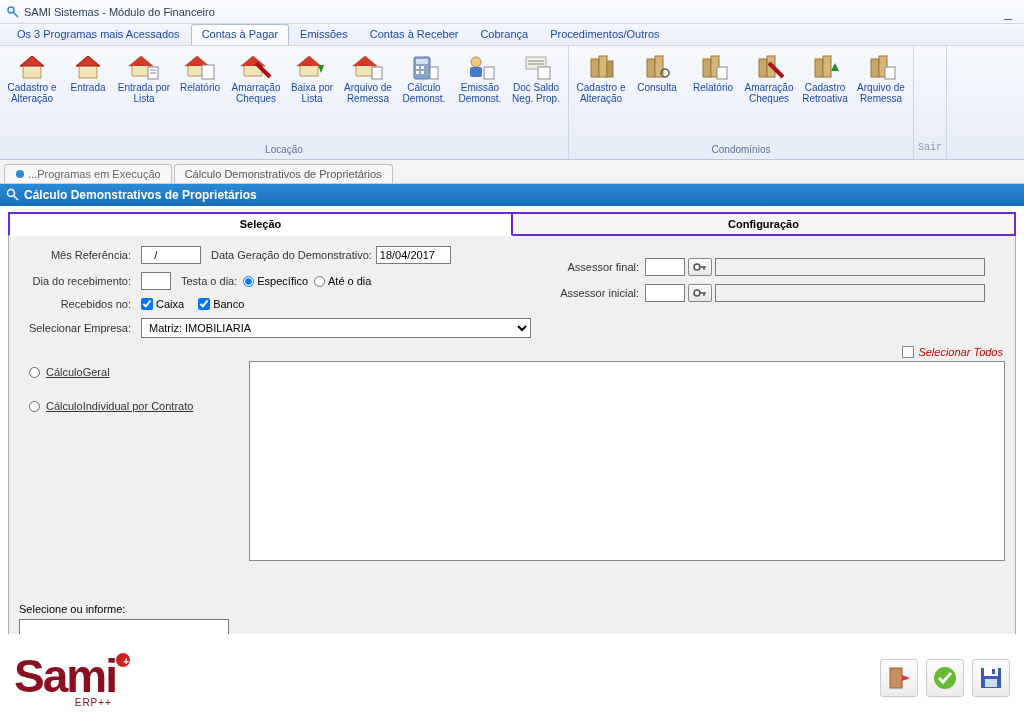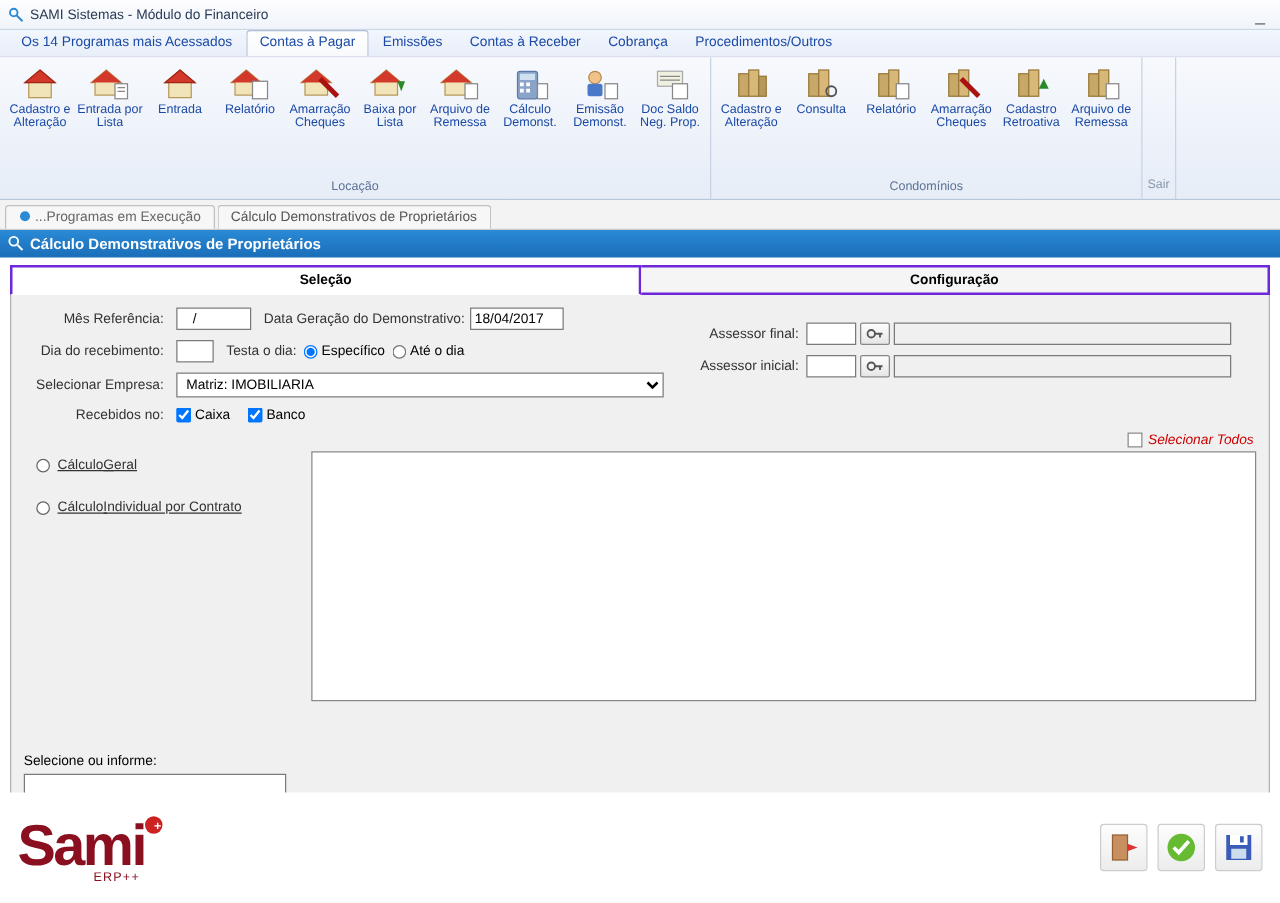--- a/index.html
+++ b/index.html
@@ -19,21 +19,21 @@
 
 .ribbon { height: 114px; background: linear-gradient(#f7f9fd,#e6edf7); border-bottom: 1px solid #b8c7de; display:flex; }
 .ribbon-group { border-right: 1px solid #c8d3e4; padding: 4px 4px 2px; display:flex; flex-direction:column; }
 .ribbon-group .items { display:flex; }
 .ribbon-group .caption { text-align:center; font-size:10px; color:#5b7296; margin-top:auto; padding-bottom:2px;}
 .rb { width: 56px; display:flex; flex-direction:column; align-items:center; padding:2px 1px; cursor:pointer; border-radius:3px;}
 .rb .ico { width:34px; height:30px; display:flex;align-items:center;justify-content:center;}
 .rb .lbl { font-size:10px; color:#1b4aa6; text-align:center; line-height:1.1; }
 .rb.exit .lbl { color:#1b4aa6;}
 .ribbon-group.sair { padding:4px;}
-.ribbon-group.sair .caption{color:#8899aa;}
+.ribbon-group.sair .caption{color:#8899aa;font-family:Liberation Mono, monospace;}
 
 
 .house svg, .cond svg { display:block;}
 
 
 .subtabs { height: 24px; background:#f3f3f3; border-bottom:1px solid #ccc; display:flex; align-items:flex-end; padding-left:4px; gap:2px;}
 .subtab { font-size:11px; color:#555; padding:3px 10px; border:1px solid #c0c0c0; border-bottom:none; background:#f7f7f7; border-radius:3px 3px 0 0; cursor:pointer;}
 .subtab.inactive{ color:#666;}
 .subtab .dot{display:inline-block;width:10px;height:10px;margin-right:3px;vertical-align:-1px;}
 
@@ -92,21 +92,21 @@
     <svg width="14" height="14">
         <circle cx="5" cy="5" r="3" fill="none" stroke="#2a8ad6" stroke-width="1.5"></circle>
         <line x1="7" y1="7" x2="12" y2="12" stroke="#2a8ad6" stroke-width="1.5"></line>
       </svg>
   </span>
   <span class="title">SAMI Sistemas - Módulo do Financeiro</span>
   <span class="min">_</span>
 </div>
 
 <div class="menu-row">
-  <div class="menu-tab">Os 14 Programas mais Acessados</div>
+  <div class="menu-tab">Os 3 Programas mais Acessados</div>
   <div class="menu-tab active">Contas à Pagar</div>
   <div class="menu-tab">Emissões</div>
   <div class="menu-tab">Contas à Receber</div>
   <div class="menu-tab">Cobrança</div>
   <div class="menu-tab">Procedimentos/Outros</div>
 </div>
 
 <div class="ribbon">
   <div class="ribbon-group">
     <div class="items">
@@ -115,37 +115,37 @@
             <svg width="32" height="28">
               <polygon points="16,3 28,13 25,13 25,25 7,25 7,13 4,13" fill="#f1e4b8" stroke="#b89858"></polygon>
               <polygon points="16,3 28,13 4,13" fill="#d2392b" stroke="#a02518"></polygon>
             </svg>
           </span>
           <span class="lbl">Cadastro e Alteração</span>
         </div>
       <div class="rb">
           <span class="ico house">
             <svg width="32" height="28">
+              <polygon points="16,3 28,13 25,13 25,25 7,25 7,13 4,13" fill="#f1e4b8" stroke="#b89858"></polygon>
+              <polygon points="16,3 28,13 4,13" fill="#d2392b" stroke="#a02518"></polygon>
+            </svg>
+          </span>
+          <span class="lbl">Entrada</span>
+        </div>
+      <div class="rb">
+          <span class="ico house">
+            <svg width="32" height="28">
               <polygon points="13,3 25,13 22,13 22,23 4,23 4,13 1,13" fill="#f1e4b8" stroke="#b89858"></polygon>
               <polygon points="13,3 25,13 1,13" fill="#d2392b"></polygon>
               <rect x="20" y="14" width="10" height="12" fill="#fff" stroke="#888"></rect>
               <line x1="22" y1="17" x2="28" y2="17" stroke="#888"></line>
               <line x1="22" y1="20" x2="28" y2="20" stroke="#888"></line>
             </svg>
           </span>
           <span class="lbl">Entrada por Lista</span>
-        </div>
-      <div class="rb">
-          <span class="ico house">
-            <svg width="32" height="28">
-              <polygon points="16,3 28,13 25,13 25,25 7,25 7,13 4,13" fill="#f1e4b8" stroke="#b89858"></polygon>
-              <polygon points="16,3 28,13 4,13" fill="#d2392b" stroke="#a02518"></polygon>
-            </svg>
-          </span>
-          <span class="lbl">Entrada</span>
         </div>
       <div class="rb">
           <span class="ico house">
             <svg width="32" height="28">
               <polygon points="13,3 25,13 22,13 22,23 4,23 4,13 1,13" fill="#f1e4b8" stroke="#b89858"></polygon>
               <polygon points="13,3 25,13 1,13" fill="#d2392b"></polygon>
               <rect x="18" y="12" width="12" height="14" fill="#fff" stroke="#888"></rect>
             </svg>
           </span>
           <span class="lbl">Relatório</span>
@@ -325,34 +325,34 @@
       <div class="row">
         <span class="lbl" style="width:112px">Dia do recebimento:</span>
         <input type="text" class="field" style="width: 30px; margin: 0px 10px;" value="">
         <span class="lbl">Testa o dia:</span>
         <input type="radio" class="radio" checked="" style="">
         <span>Específico</span>
         <input type="radio" class="radio" style="">
         <span>Até o dia</span>
       </div>
       <div class="row">
-        <span class="lbl" style="width:112px">Selecionar Empresa:</span>
-        <span style="width:10px"></span>
-        <select class="field">
-          <option>Matriz: IMOBILIARIA</option>
-        </select>
-      </div>
-      <div class="row">
         <span class="lbl" style="width:112px">Recebidos no:</span>
         <span style="width:10px"></span>
         <input type="checkbox" class="chk" checked="" style="">
         <span>Caixa</span>
         <span style="width:14px"></span>
         <input type="checkbox" class="chk" checked="" style="">
         <span>Banco</span>
+      </div>
+      <div class="row">
+        <span class="lbl" style="width:112px">Selecionar Empresa:</span>
+        <span style="width:10px"></span>
+        <select class="field">
+          <option>Matriz: IMOBILIARIA</option>
+        </select>
       </div>
     </div>
 
     <div class="right-col">
       <div class="row" style="margin-top:12px">
         <span class="lbl" style="width:90px">Assessor final:</span>
         <input type="text" class="field" style="width: 40px; margin-left: 6px;">
         <span class="key-btn">
             <svg width="14" height="12">
               <circle cx="4" cy="6" r="3" fill="none" stroke="#555" stroke-width="1.5"></circle>

